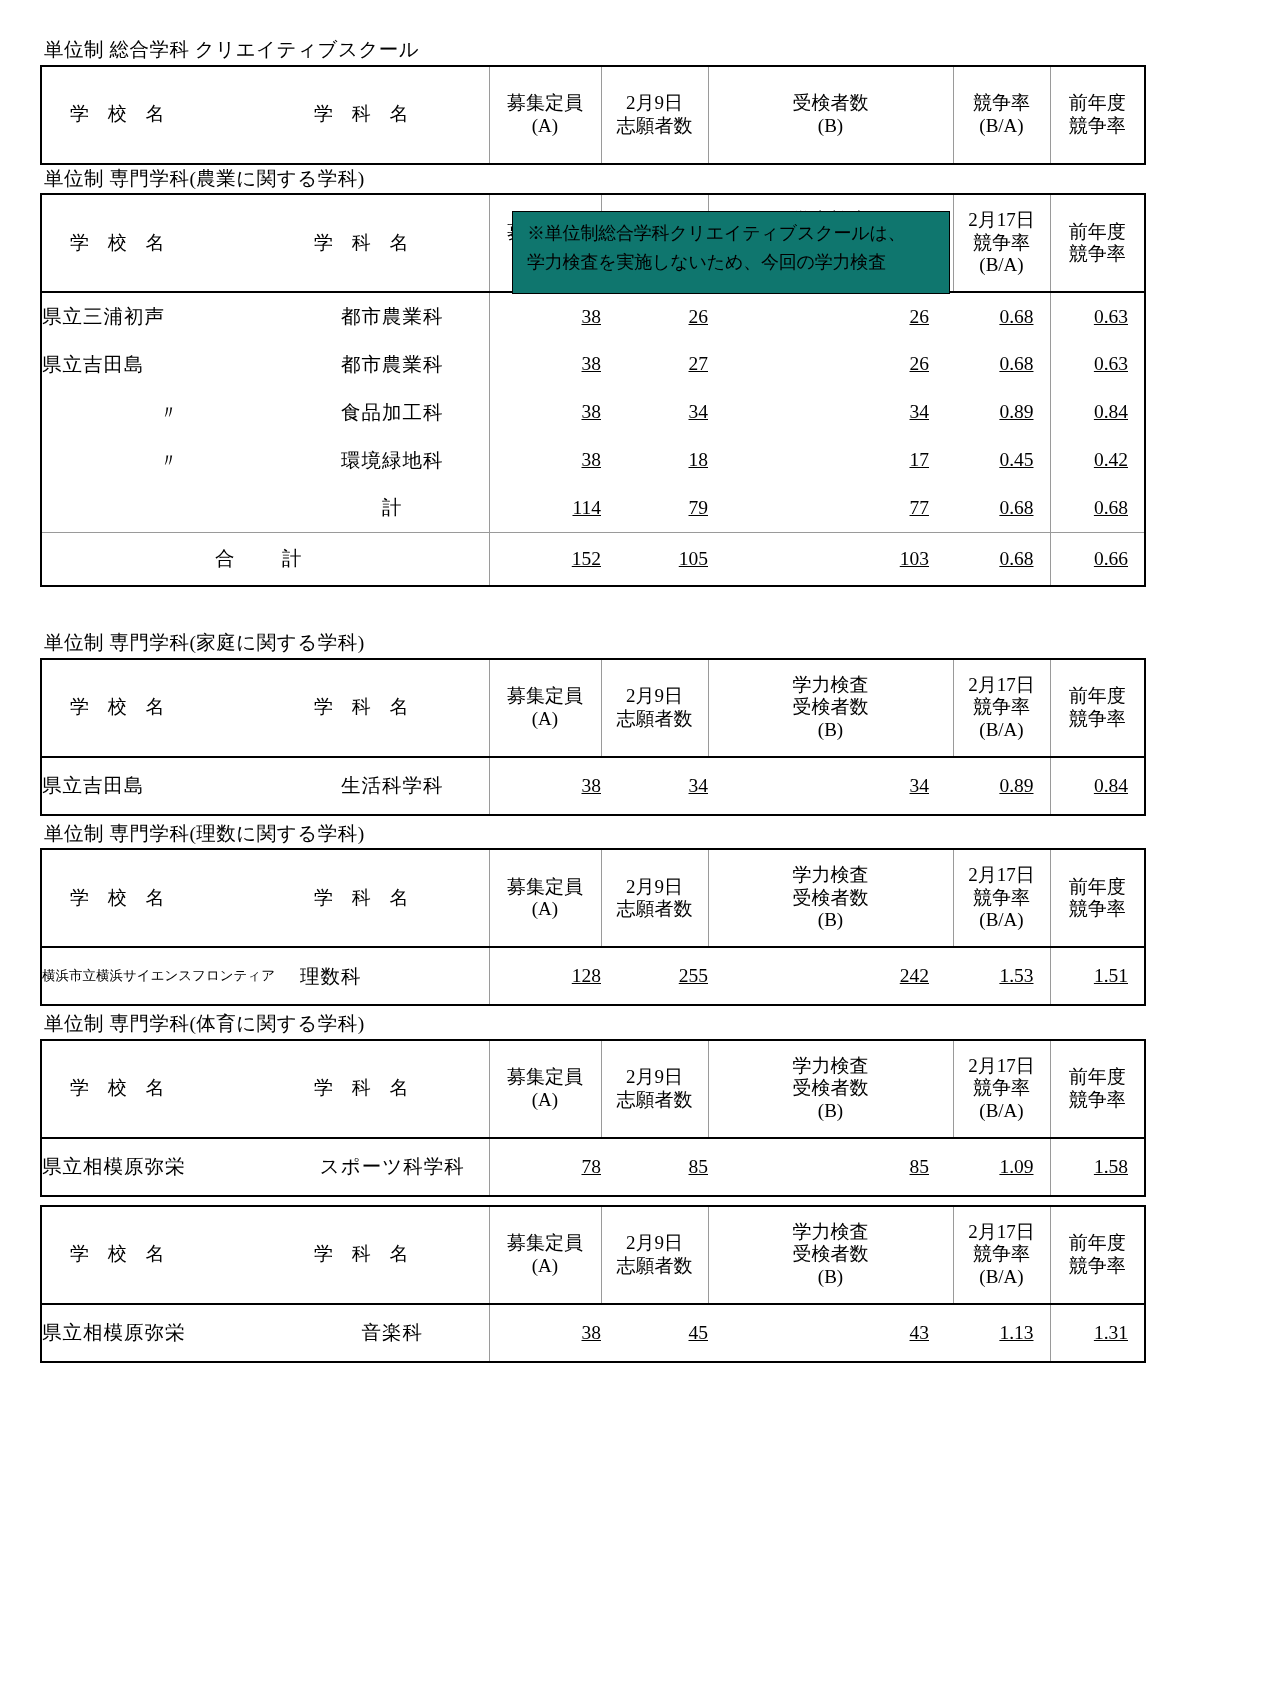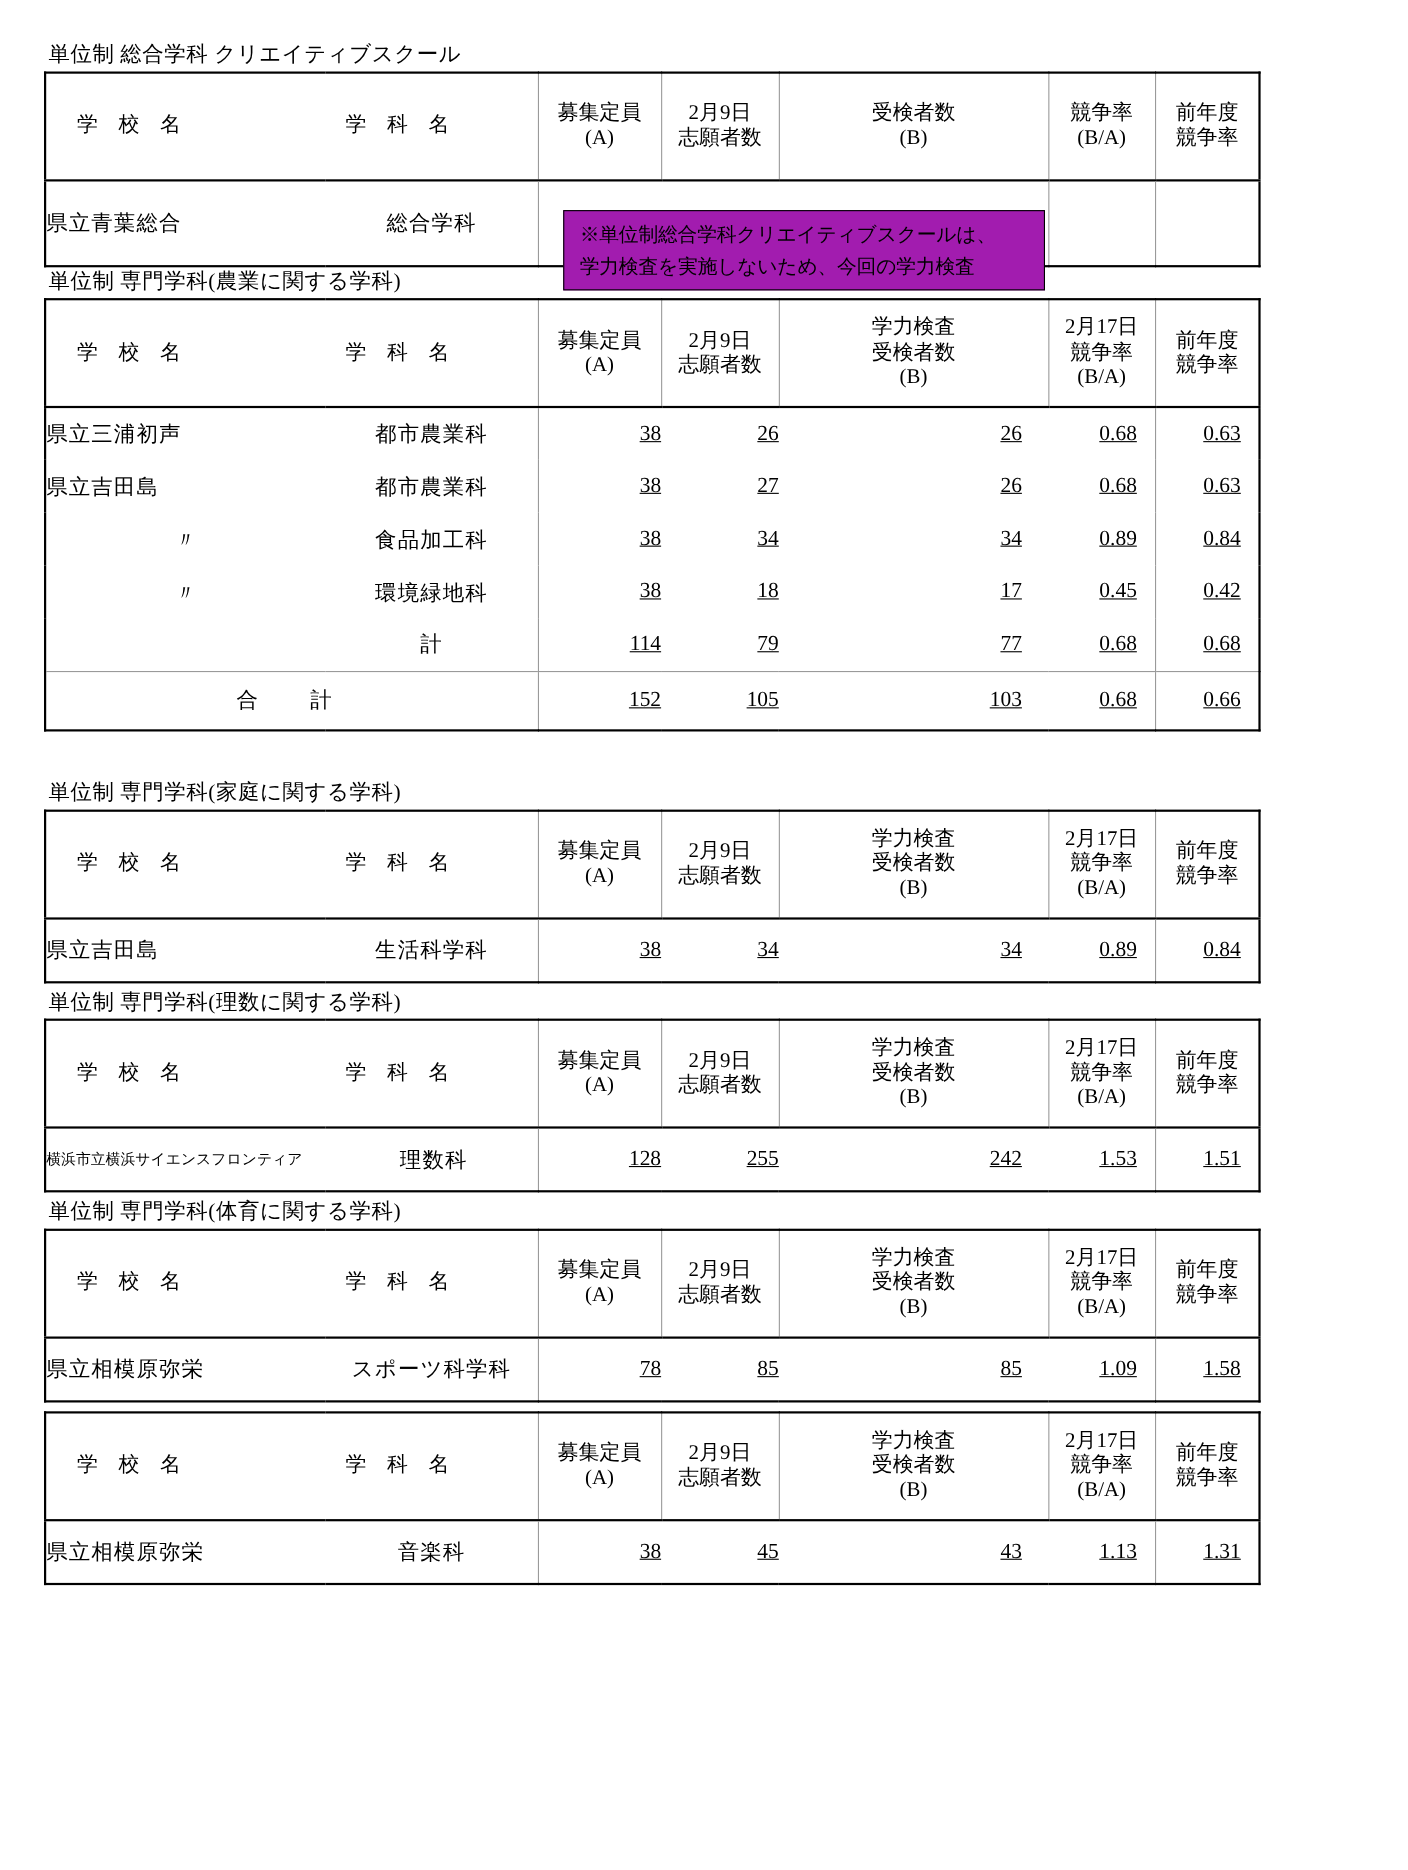--- a/index.html
+++ b/index.html
@@ -84,26 +84,27 @@
     font-size: 19.5px;
     letter-spacing: 14px;
     padding-left: 70px;
     margin-left: 29px;
   }
 
   
   .note-box {
     position: absolute;
     border: 1.6px solid #000;
-    background: #a21caf;
+    background: #0f766e;
     font-size: 18px;
     line-height: 1.62;
-    padding: 7px 12px 6px 14px;
+    padding: 7px 12px 16px 14px;
     letter-spacing: -0.2px;
     white-space: nowrap;
+    margin-top: 20px;
   }
 
   .spacer-lg { height: 46px; }
   .spacer-sm { height: 8px; }
   .spacer-xs { height: 4px; }
 </style>
 </head>
 <body>
 
 <div class="page">
@@ -137,29 +138,20 @@
           <span class="hl">(B)</span>
         </td>
         <td class="boxed">
           <span class="hl">競争率</span>
           <span class="hl">(B/A)</span>
         </td>
         <td class="boxed">
           <span class="hl">前年度</span>
           <span class="hl">競争率</span>
         </td>
-      </tr>
-      <tr class="data-row" style="height:78px">
-        <td class="d-school" style="height:78px">県立青葉総合</td>
-        <td class="d-dept">総合学科</td>
-        <td class="d-num vsep"></td>
-        <td class="d-num"></td>
-        <td class="d-num exam"></td>
-        <td class="d-num ratio vsep"></td>
-        <td class="d-num prev vsep"></td>
       </tr>
     </tbody>
       </table>
   </div>
 
   <div class="note-box" style="left:512px; top:191px; width:438px;">
     <div>※単位制総合学科クリエイティブスクールは、</div>
     <div>学力検査を実施しないため、今回の学力検査</div>
   </div>
 
@@ -352,21 +344,21 @@
           <span class="hl">競争率</span>
           <span class="hl">(B/A)</span>
         </td>
         <td class="boxed">
           <span class="hl">前年度</span>
           <span class="hl">競争率</span>
         </td>
       </tr>
       <tr class="data-row" style="height:58px">
         <td class="d-school small" style="height:58px">横浜市立横浜サイエンスフロンティア</td>
-        <td class="d-dept" style="text-align:center;padding-left:4px">理数科</td>
+        <td class="d-dept" style="text-align:left;padding-left:4px">理数科</td>
         <td class="d-num vsep">128</td>
         <td class="d-num">255</td>
         <td class="d-num exam">242</td>
         <td class="d-num ratio">1.53</td>
         <td class="d-num prev vsep">1.51</td>
       </tr>
     </tbody>
       </table>
   </div>
 

